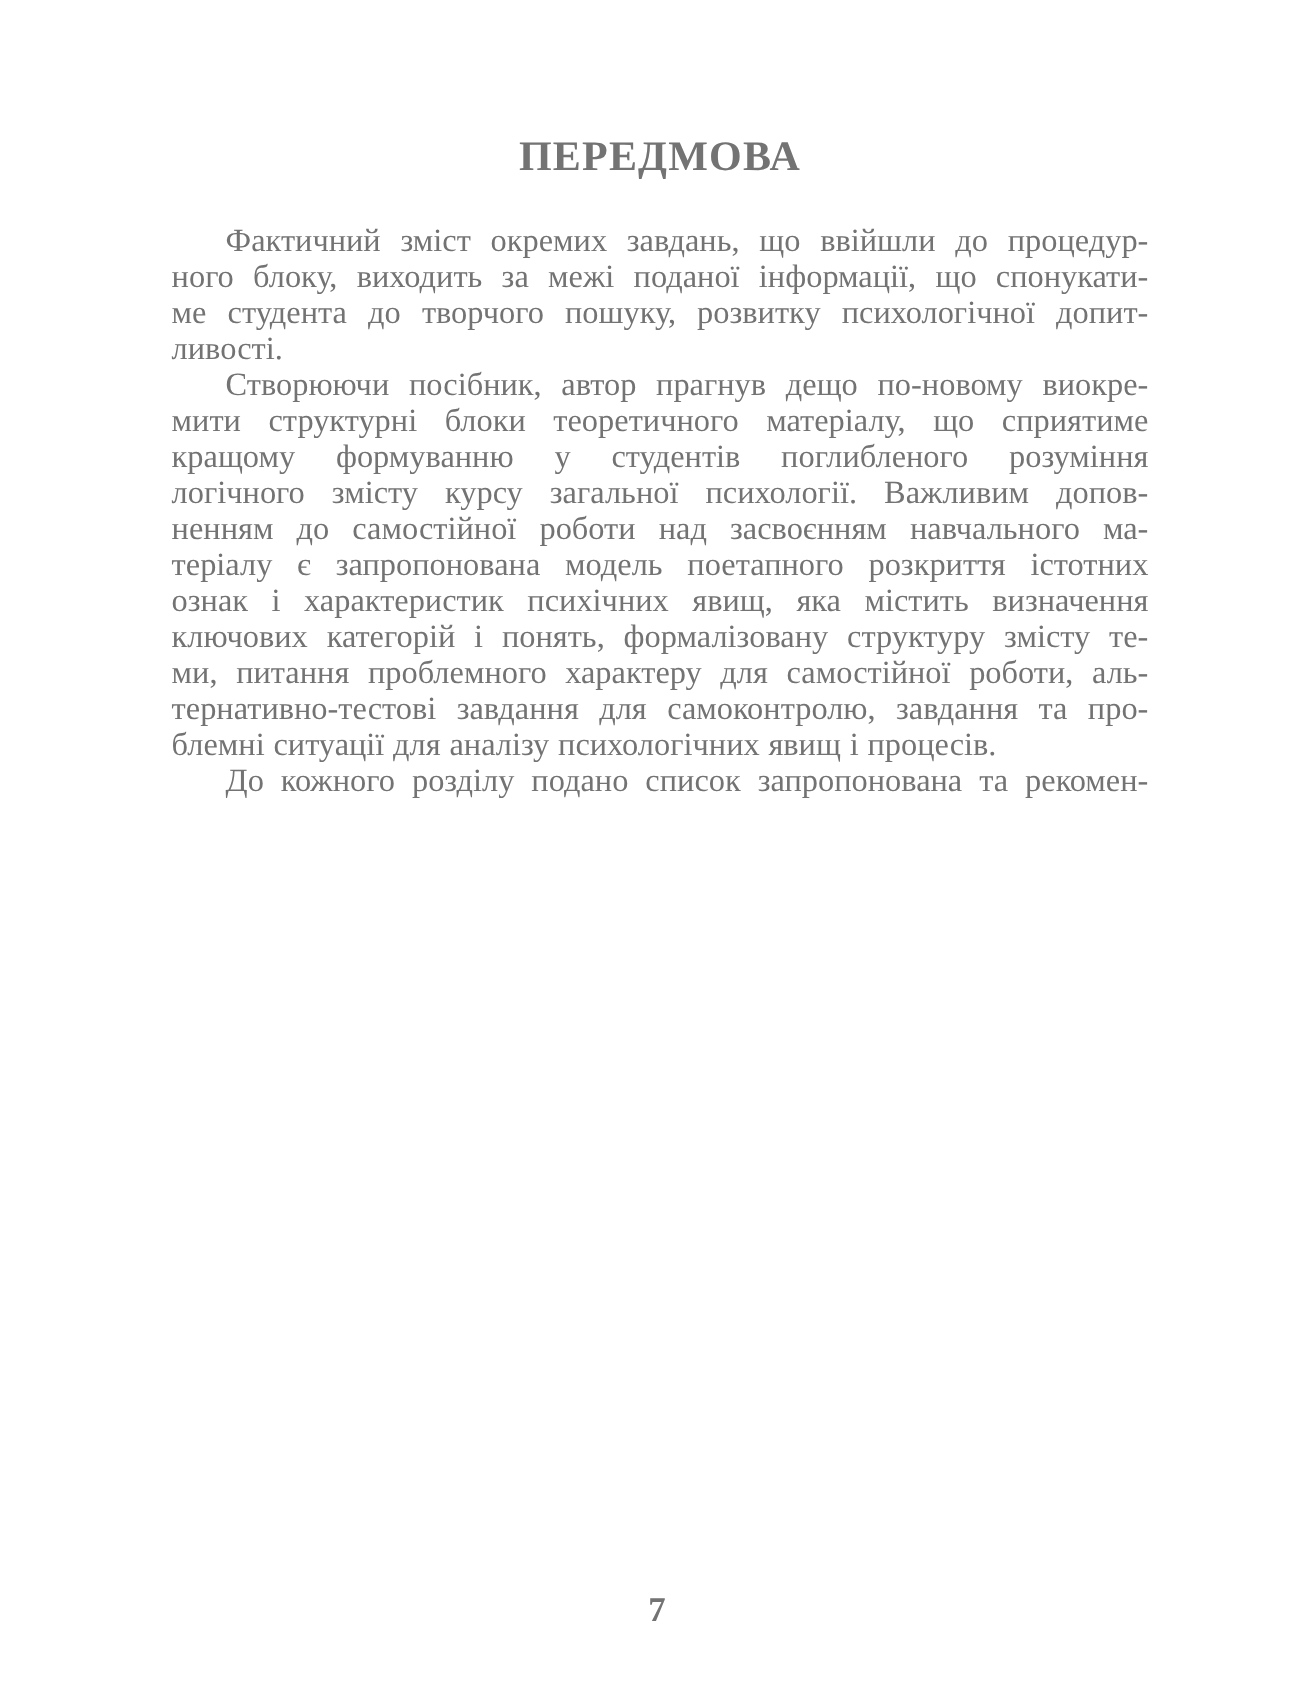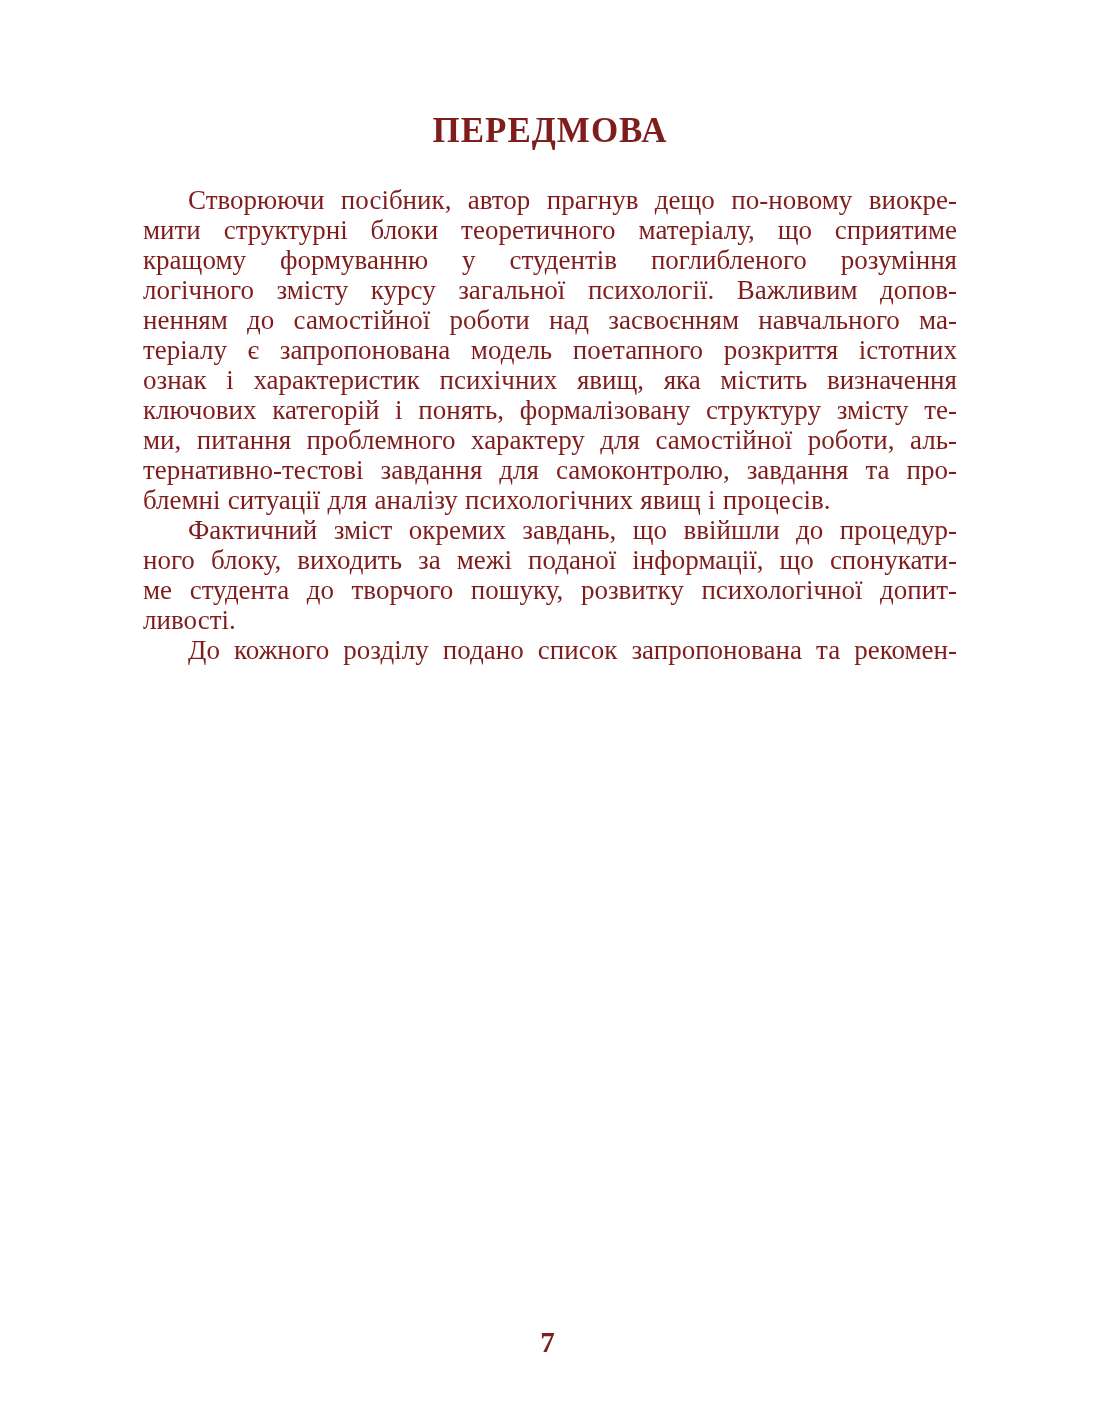--- a/index.html
+++ b/index.html
@@ -5,21 +5,21 @@
   html, body {
     margin: 0;
     padding: 0;
     background: #ffffff;
   }
   .page {
     position: relative;
     width: 1095px;
     height: 1402px;
     background: #ffffff;
-    color: #7f1d1d;
+    color: #737373;
     font-family: "Liberation Serif", "DejaVu Serif", serif;
     overflow: hidden;
   }
   .content {
     position: absolute;
     left: 143px;
     top: 0;
     width: 814px;
   }
   .doc-title {
@@ -62,37 +62,37 @@
   }
 </style>
 </head>
 <body>
 
 <div class="page">
   <div class="content">
     <h1 class="doc-title">ПЕРЕДМОВА</h1>
     <div class="paragraphs">
         <div class="paragraph">
+          <div class="line first">Фактичний зміст окремих завдань, що ввійшли до процедур-</div>
+          <div class="line">ного блоку, виходить за межі поданої інформації, що спонукати-</div>
+          <div class="line">ме студента до творчого пошуку, розвитку психологічної допит-</div>
+          <div class="line last">ливості.</div>
+        </div>
+        <div class="paragraph">
           <div class="line first">Створюючи посібник, автор прагнув дещо по-новому виокре-</div>
           <div class="line">мити структурні блоки теоретичного матеріалу, що сприятиме</div>
           <div class="line">кращому формуванню у студентів поглибленого розуміння</div>
           <div class="line">логічного змісту курсу загальної психології. Важливим допов-</div>
           <div class="line">ненням до самостійної роботи над засвоєнням навчального ма-</div>
           <div class="line">теріалу є запропонована модель поетапного розкриття істотних</div>
           <div class="line">ознак і характеристик психічних явищ, яка містить визначення</div>
           <div class="line">ключових категорій і понять, формалізовану структуру змісту те-</div>
           <div class="line">ми, питання проблемного характеру для самостійної роботи, аль-</div>
           <div class="line">тернативно-тестові завдання для самоконтролю, завдання та про-</div>
           <div class="line last">блемні ситуації для аналізу психологічних явищ і процесів.</div>
         </div>
         <div class="paragraph">
-          <div class="line first">Фактичний зміст окремих завдань, що ввійшли до процедур-</div>
-          <div class="line">ного блоку, виходить за межі поданої інформації, що спонукати-</div>
-          <div class="line">ме студента до творчого пошуку, розвитку психологічної допит-</div>
-          <div class="line last">ливості.</div>
-        </div>
-        <div class="paragraph">
           <div class="line first">До кожного розділу подано список запропонована та рекомен-</div>
         </div>
       </div>
   </div>
   <div class="page-number">7</div>
 </div>
 
 </body></html>

